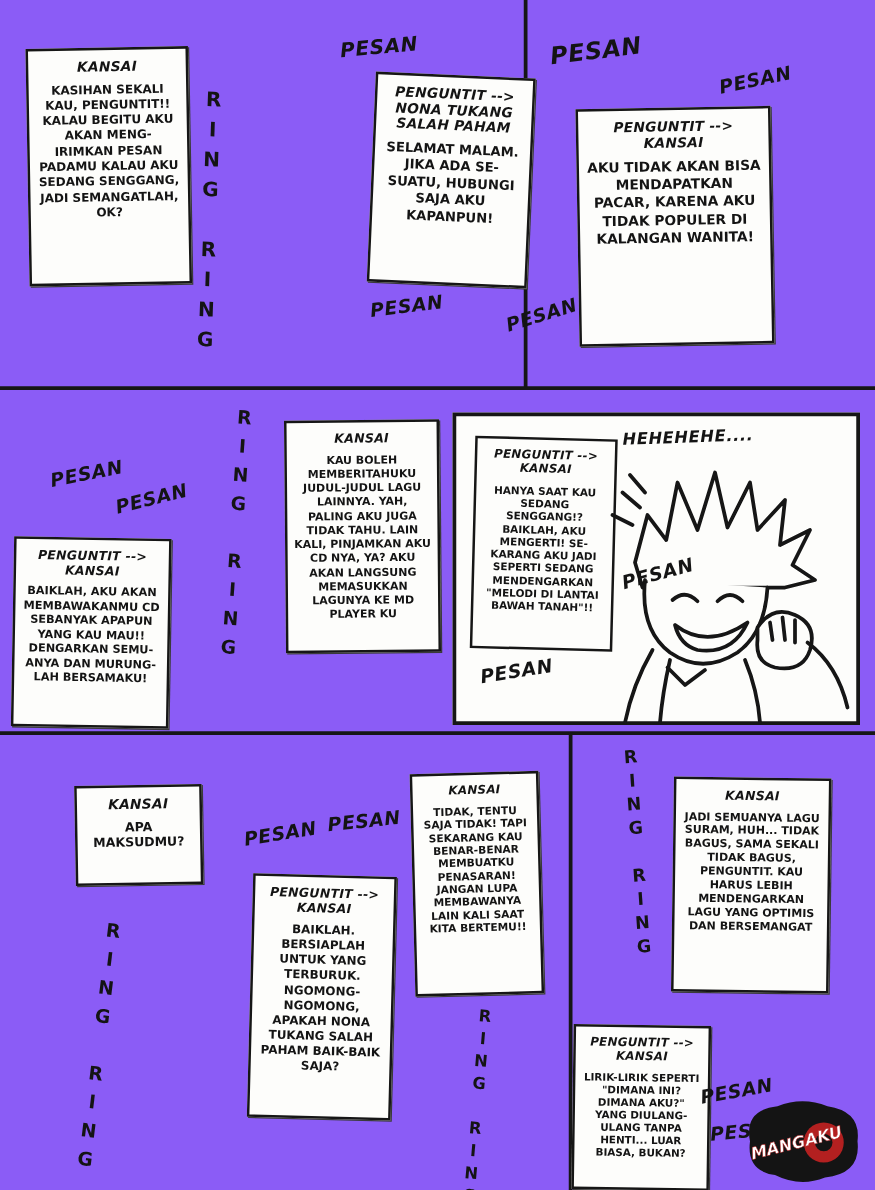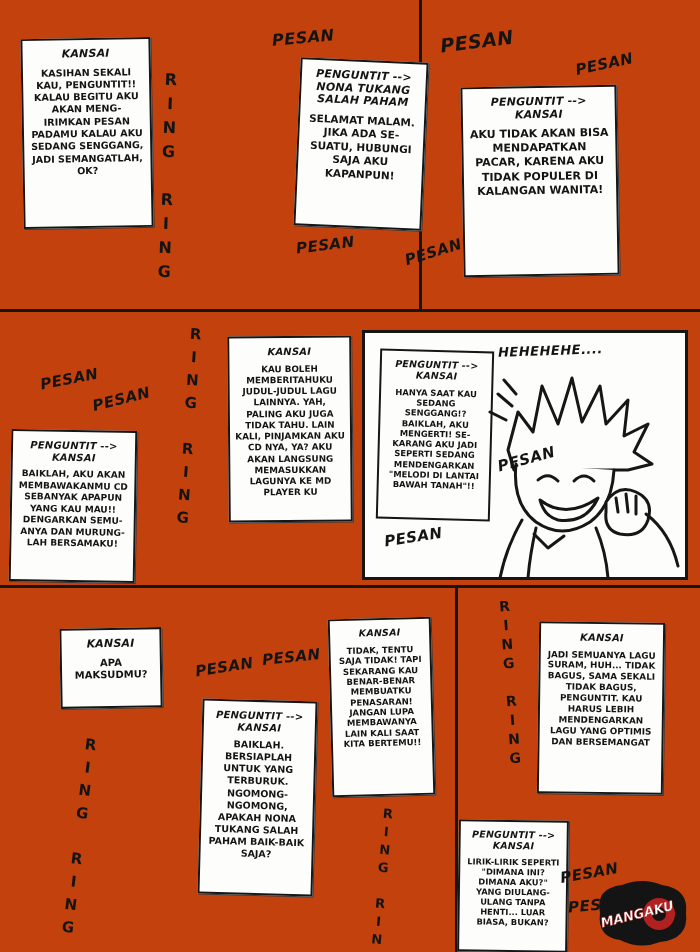--- a/index.html
+++ b/index.html
@@ -1,18 +1,18 @@
 <!DOCTYPE html>
 <html><head>
 <meta charset="utf-8">
 <style>
   html,body{margin:0;padding:0;background:#e8e8e4;}
   .page{
     position:relative;width:700px;height:952px;margin:0 auto;
-    background:#c2410c;overflow:hidden;color:#141414;
+    background:#8b5cf6;overflow:hidden;color:#141414;
     font-family:"DejaVu Sans", sans-serif;
   }
   .note{
     position:absolute;background:#fdfdfb;border:2.5px solid #161616;
     padding:8px 5px 5px 5px;text-align:center;box-sizing:border-box;
     box-shadow:1px 1px 0 #3a3a3a;
   }
   .note-title{
     font-weight:700;font-style:italic;font-size:11px;line-height:1.15;
     margin-bottom:6px;letter-spacing:.2px;

